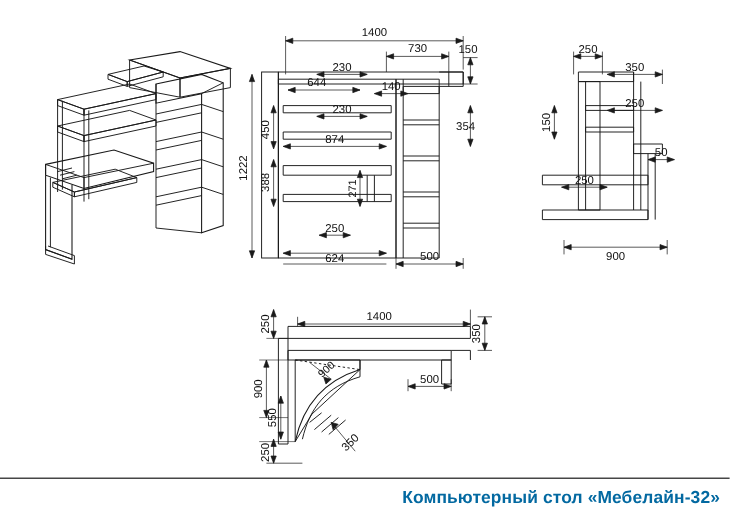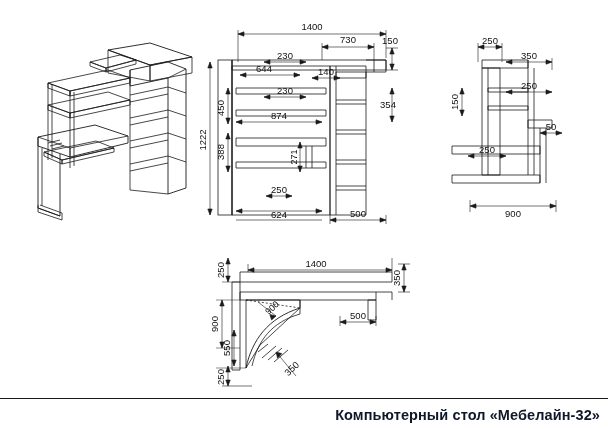--- a/index.html
+++ b/index.html
@@ -26,21 +26,21 @@
     top: 0;
     width: 608px;
     height: 429px;
   }
   .caption {
     position: absolute;
     right: 8px;
     bottom: 6px;
     font-size: 14.5px;
     font-weight: bold;
-    color: #0f172a;
+    color: #0369a1;
     letter-spacing: 0.1px;
     white-space: nowrap;
   }
   .footer-rule {
     position: absolute;
     left: 0;
     right: 0;
     bottom: 30px;
     height: 1px;
     background: #1a1a1a;

